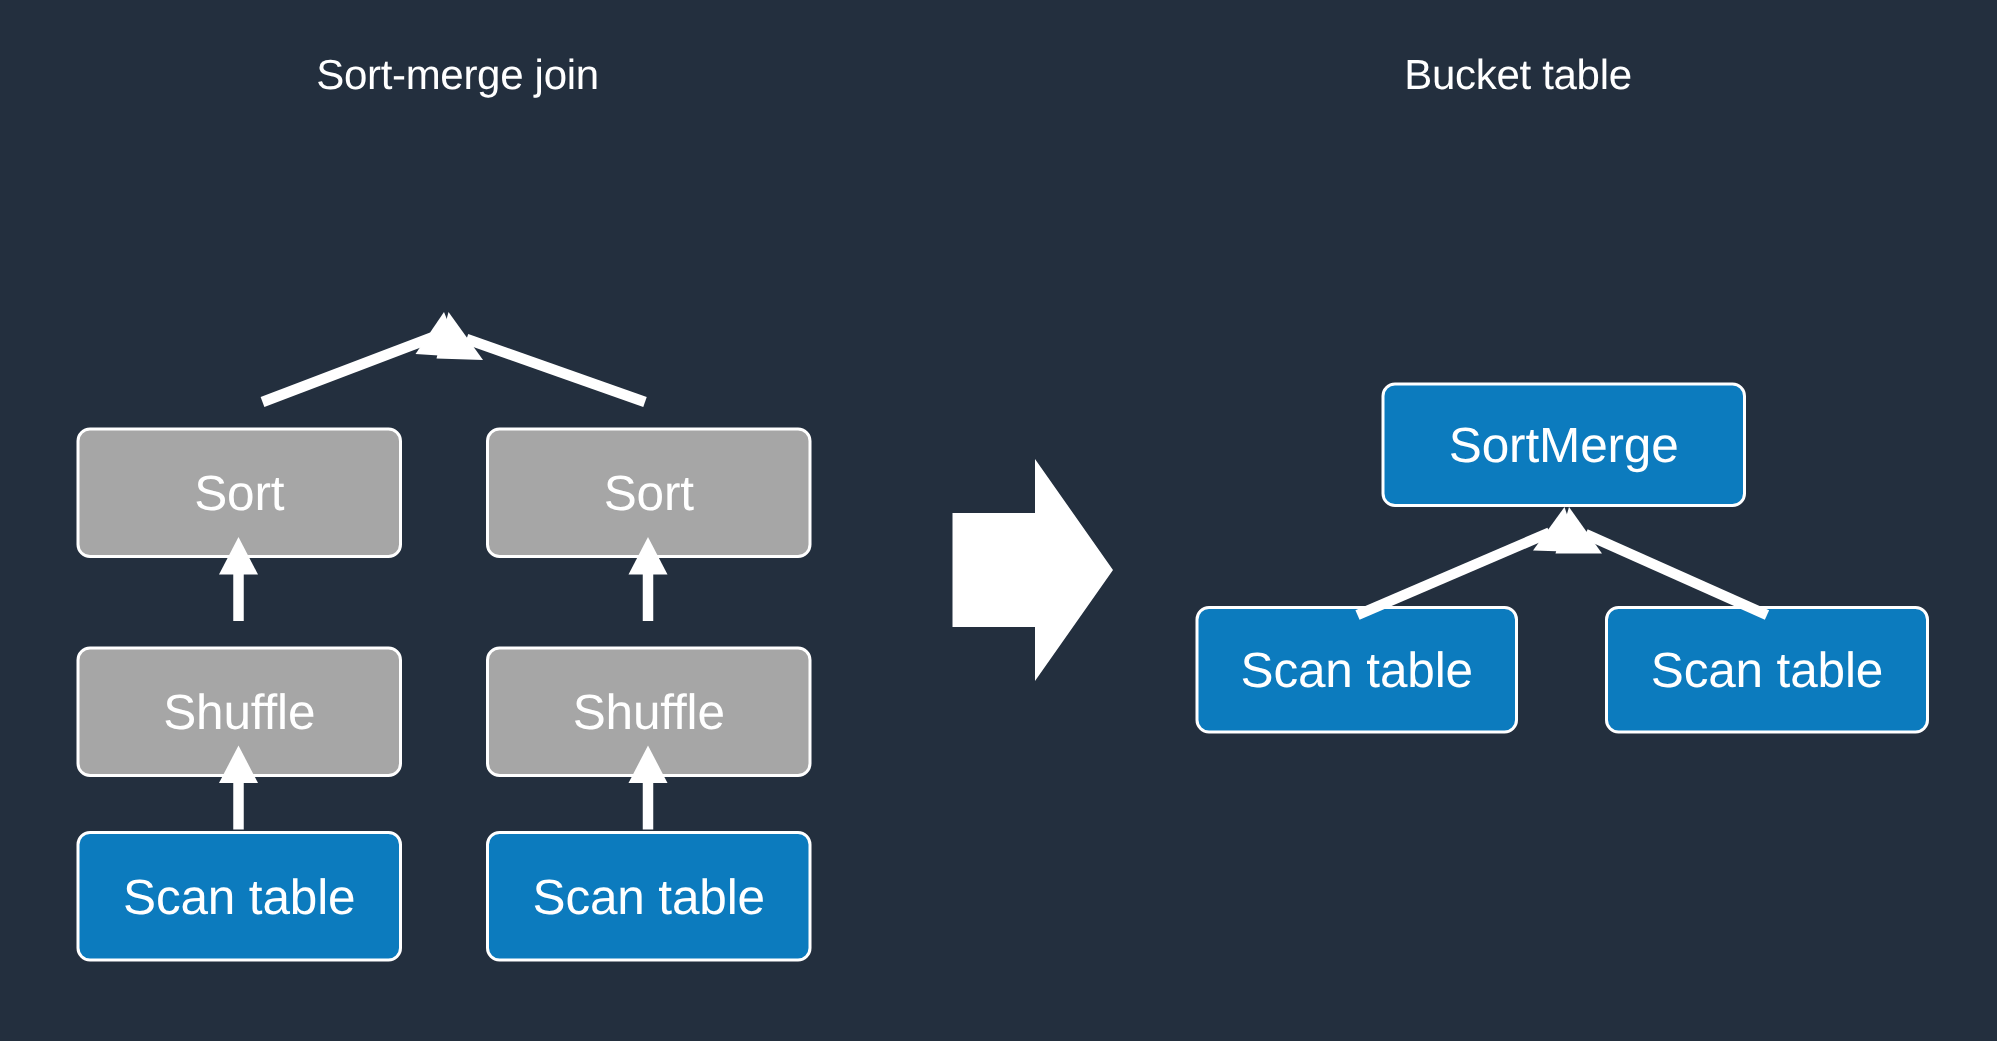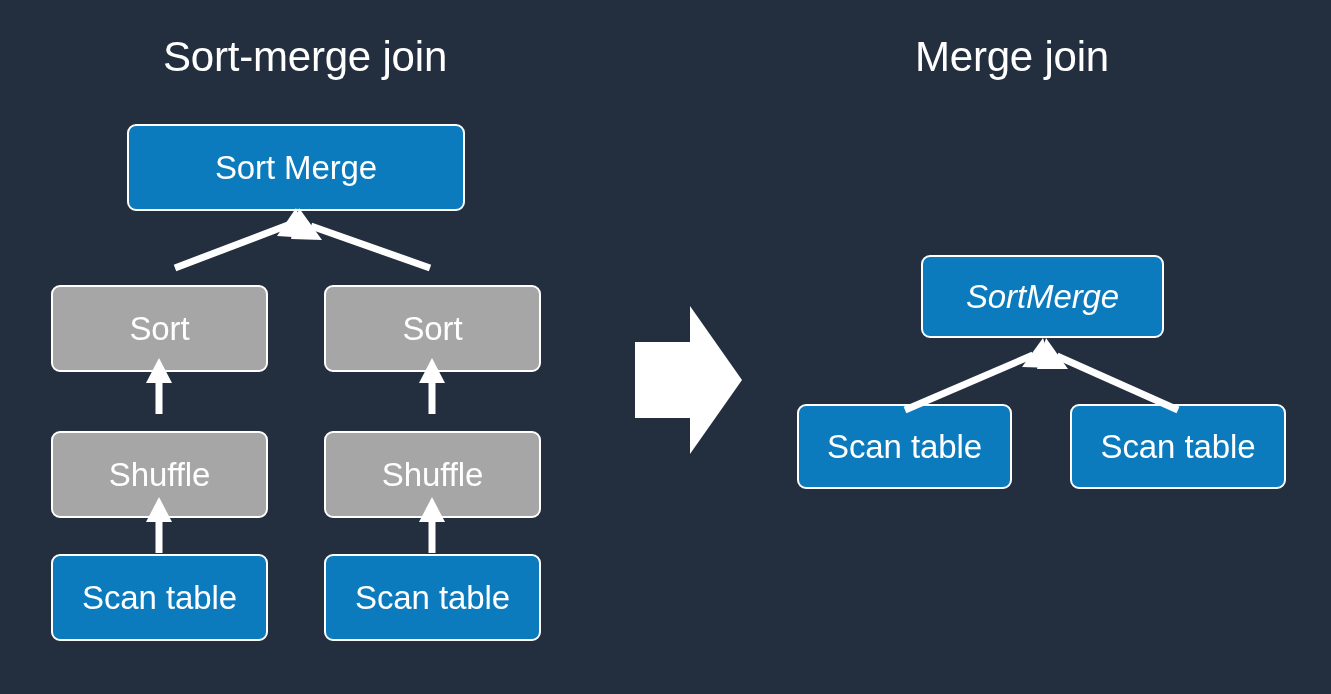--- a/index.html
+++ b/index.html
@@ -18,21 +18,21 @@
     position: relative;
     width: 1331px;
     height: 694px;
     background: #232f3e;
   }
 
   
   .panel-title {
     position: absolute;
     color: #ffffff;
-    font-size: 42px;
+    font-size: 28px;
     font-weight: 400;
     line-height: 1;
     white-space: nowrap;
     text-align: center;
     letter-spacing: -0.2px;
   }
   #title-left  { left: 0;   top: 36px; width: 610px; }
   #title-right { left: 722px; top: 36px; width: 580px; }
 
   
@@ -80,37 +80,36 @@
   .edge-head { fill: #ffffff; }
   .big-arrow { fill: #ffffff; }
 </style>
 </head>
 <body style="background: rgb(35, 47, 62);">
 
 <div id="canvas" style="background: rgb(35, 47, 62);">
 
   <div class="panel-title" id="title-left">Sort-merge join</div>
 
-  <div class="panel-title" id="title-right">Merge join</div>
+  <div class="panel-title" id="title-right">Bucket table</div>
 
-  <div class="node blue" id="node-sort-merge" style="background: rgb(12, 123, 190);">Sort Merge</div>
 
   <div class="node gray" id="node-sort-left" style="background: rgb(166, 166, 166);">Sort</div>
 
   <div class="node gray" id="node-sort-right" style="background: rgb(166, 166, 166);">Sort</div>
 
   <div class="node gray" id="node-shuffle-left" style="background: rgb(166, 166, 166);">Shuffle</div>
 
   <div class="node gray" id="node-shuffle-right" style="background: rgb(166, 166, 166);">Shuffle</div>
 
   <div class="node blue" id="node-scan-left" style="background: rgb(12, 123, 190);">Scan table</div>
 
   <div class="node blue" id="node-scan-right" style="background: rgb(12, 123, 190);">Scan table</div>
 
-  <div class="node blue" id="node-bucket-sortmerge" style="background: rgb(12, 123, 190); font-style: italic;">SortMerge</div>
+  <div class="node blue" id="node-bucket-sortmerge" style="background: rgb(12, 123, 190);">SortMerge</div>
 
   <div class="node blue" id="node-bucket-scan-left" style="background: rgb(12, 123, 190);">Scan table</div>
 
   <div class="node blue" id="node-bucket-scan-right" style="background: rgb(12, 123, 190);">Scan table</div>
 
   <svg id="edges" viewBox="0 0 1331 694">
 
     <g>
       <line class="edge-line" x1="175" y1="268" x2="288" y2="225"></line>
       <polygon class="edge-head" points="296,208 308,238 277,236"></polygon>

